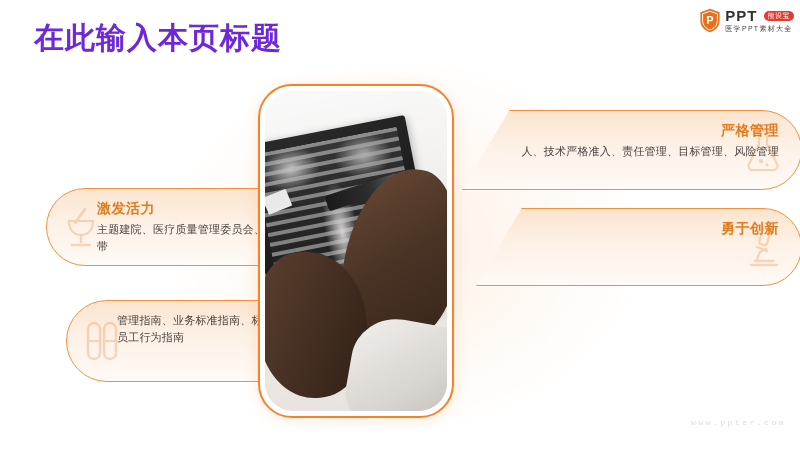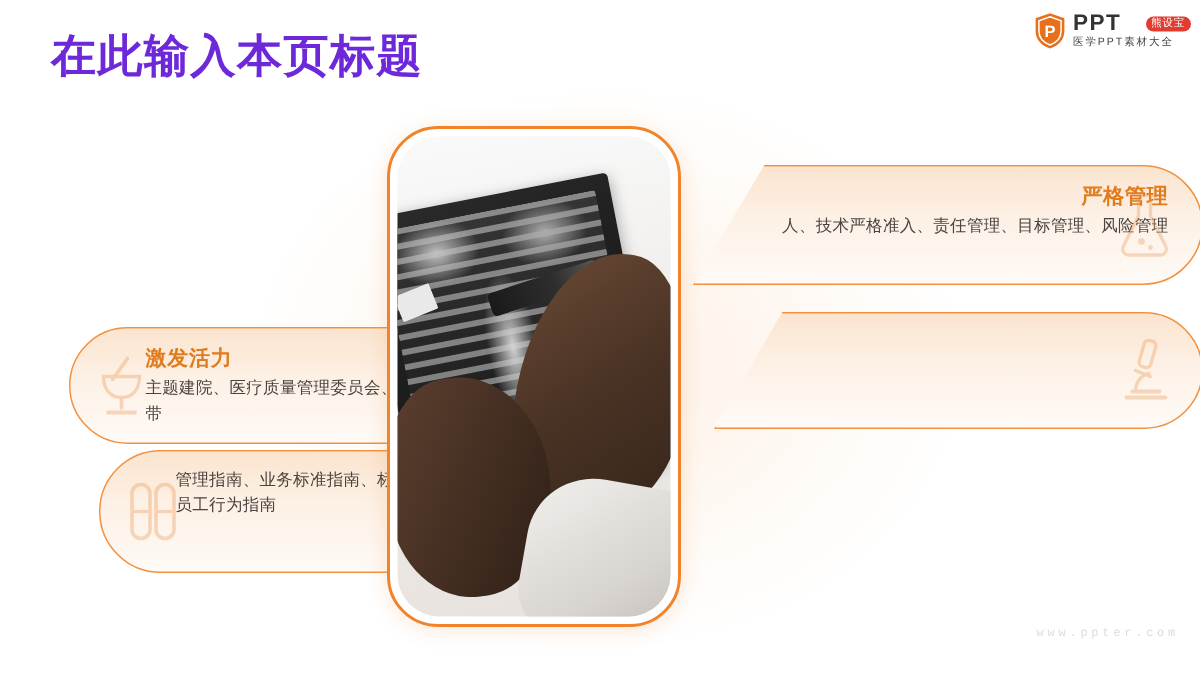--- a/index.html
+++ b/index.html
@@ -31,21 +31,21 @@
   
   .logo{
     position:absolute;right:6px;top:5px;
     display:flex;align-items:center;gap:4px;height:30px;
   }
   .logo-shield{
     width:22px;height:25px;position:relative;flex:0 0 auto;
   }
   .logo-shield svg{display:block;}
   .logo-text{display:flex;flex-direction:column;justify-content:center;line-height:1;}
-  .logo-row1{display:flex;align-items:center;gap:16px;}
+  .logo-row1{display:flex;align-items:center;gap:6px;}
   .logo-ppt{
     font-size:15px;font-weight:bold;color:#333;letter-spacing:1px;
     font-family:"Liberation Sans",sans-serif;
   }
   .logo-badge{
     background:#e03c31;color:#fff;font-size:7px;padding:1.5px 4px;
     border-radius:7px;letter-spacing:.5px;white-space:nowrap;
   }
   .logo-sub{
     font-size:7px;color:#444;letter-spacing:1.3px;margin-top:2px;white-space:nowrap;
@@ -143,21 +143,21 @@
     position:absolute;top:50%;transform:translateY(-50%);
     width:44px;height:52px;opacity:.30;pointer-events:none;
   }
   .card.right .card-icon{right:16px;}
   .card.left  .card-icon{left:12px;}
   .card-icon svg{width:100%;height:100%;display:block;}
 
   
   #card-strict   {left:462px;top:110px;width:338px;height:78px;}
   #card-innovate {left:476px;top:208px;width:324px;height:76px;}
-  #card-vitality {left:46px; top:218px;width:318px;height:76px;}
+  #card-vitality {left:46px; top:188px;width:318px;height:76px;}
   #card-rules    {left:66px; top:300px;width:318px;height:80px;}
 
   
   .watermark{
     position:absolute;right:14px;bottom:23px;
     font-size:8px;color:#dcdcdc;letter-spacing:2.5px;
     font-family:Liberation Mono, monospace;
   }
 </style>
 </head>
@@ -205,20 +205,21 @@
     <div class="card-icon">
       <svg viewBox="0 0 44 52" xmlns="http://www.w3.org/2000/svg">
         <rect x="20" y="6" width="8" height="18" rx="3" fill="none" stroke="#e8873c" stroke-width="2.2" transform="rotate(16 24 15)"></rect>
         <path d="M16 26 L26 30" stroke="#e8873c" stroke-width="2.2" stroke-linecap="round"></path>
         <path d="M14 40 h18" stroke="#e8873c" stroke-width="2.6" stroke-linecap="round"></path>
         <path d="M16 40 c0 -8 6 -12 10 -12" fill="none" stroke="#e8873c" stroke-width="2.2"></path>
         <path d="M10 44 h26" stroke="#e8873c" stroke-width="2.6" stroke-linecap="round"></path>
       </svg>
     </div>
     <div class="card-body">
+      <div class="card-head">勇于创新</div>
     </div>
   </div>
 
   <div class="card left" id="card-vitality">
     <div class="card-icon">
       <svg viewBox="0 0 44 52" xmlns="http://www.w3.org/2000/svg">
         <path d="M10 20 h24 c0 9 -5 14 -12 14 S10 29 10 20 Z" fill="none" stroke="#e8873c" stroke-width="2.2"></path>
         <line x1="22" y1="34" x2="22" y2="42" stroke="#e8873c" stroke-width="2.4"></line>
         <line x1="13" y1="44" x2="31" y2="44" stroke="#e8873c" stroke-width="2.6" stroke-linecap="round"></line>
         <line x1="26" y1="8" x2="16" y2="22" stroke="#e8873c" stroke-width="2.4" stroke-linecap="round"></line>

